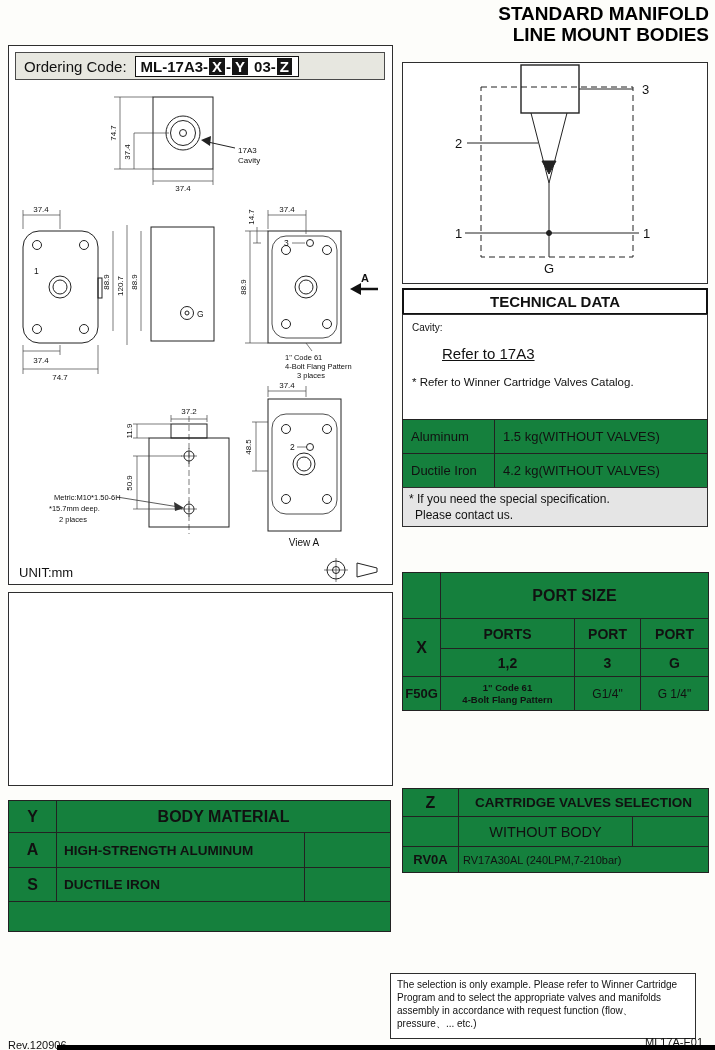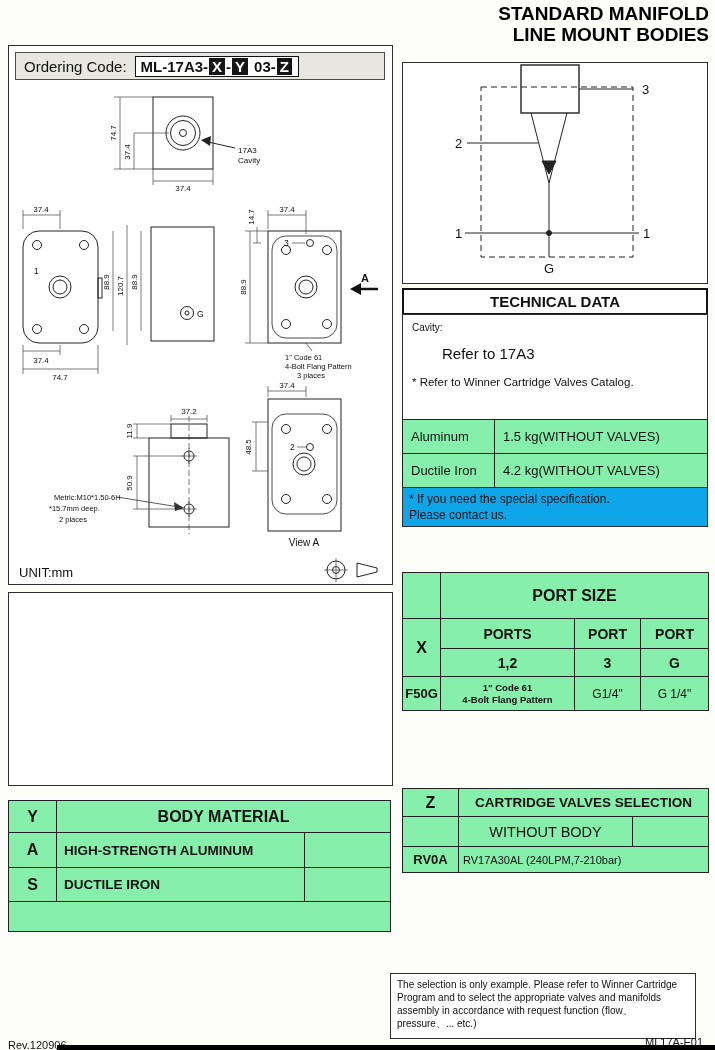--- a/index.html
+++ b/index.html
@@ -34,27 +34,27 @@
   .tech-col { left:402px; top:288px; width:306px; }
   .td-title { border:2px solid #111; background:#fff; height:23px; line-height:23px;
     font-weight:bold; font-size:15px; text-align:center; box-sizing:content-box; }
   .td-ratings { border:1.5px solid #2e2e2e; background:#fff; margin-top:-1px; padding:3px 7px; }
   .rating-row { display:flex; justify-content:space-between; align-items:center; }
   .rating-row .lab { font-size:13px; line-height:1.1; }
   .rating-row .val { font-size:15.5px; }
   .td-cavity { border:1.5px solid #2e2e2e; background:#fff; margin-top:-1px;
     height:106px; padding:7px 9px; box-sizing:border-box; }
   .cavity-label { font-size:10px; }
-  .cavity-value { font-size:15px; margin:12px 0 0 30px; }
+  .cavity-value { font-size:15px; margin:12px 0 0 30px;text-decoration:underline; }
   .catalog-note { font-size:11.5px; margin-top:14px; }
-  table { border-collapse:collapse; background:#86efac; }
+  table { border-collapse:collapse; background:#15803d; }
   td { border:1.5px solid #222; box-sizing:border-box; }
   .weight-table { width:100%; margin-top:-1px; table-layout:fixed; }
   .weight-table td { height:34px; font-size:13px; padding:0 0 0 8px; }
-  .td-note { border:1.5px solid #2e2e2e; background:#0ea5e9; margin-top:-1px;
+  .td-note { border:1.5px solid #2e2e2e; background:#e5e5e5; margin-top:-1px;
     padding:4px 6px; font-size:12px; line-height:1.3; height:40px; box-sizing:border-box; }
 
   .blank-panel { left:8px; top:592px; width:385px; height:194px; }
 
   .ps-table { left:402px; top:572px; width:306px; table-layout:fixed; }
   .ps-table td { text-align:center; vertical-align:middle; padding:0; }
   .h46{height:46px} .h30{height:30px} .h28{height:28px} .h34{height:34px}
   .b16{font-weight:bold;font-size:16px} .b14{font-weight:bold;font-size:14px}
   .b13{font-weight:bold;font-size:13px} .s10{font-weight:bold;font-size:9.5px;line-height:1.2}
   .s12{font-size:12px}
@@ -302,21 +302,21 @@
         <td>1.5 kg(WITHOUT VALVES)</td>
       </tr>
       <tr>
         <td>Ductile Iron</td>
         <td>4.2 kg(WITHOUT VALVES)</td>
       </tr>
     </tbody>
       </table>
     <div class="td-note">
       <div>* If you need the special specification.</div>
-      <div style="">Please contact us.</div>
+      <div style="margin-left:6px">Please contact us.</div>
     </div>
   </div>
 
   <div class="abs bordered blank-panel"></div>
 
   <table class="abs ps-table">
     <colgroup>
         <col style="width:38px">
         <col style="width:134px">
         <col style="width:66px">

